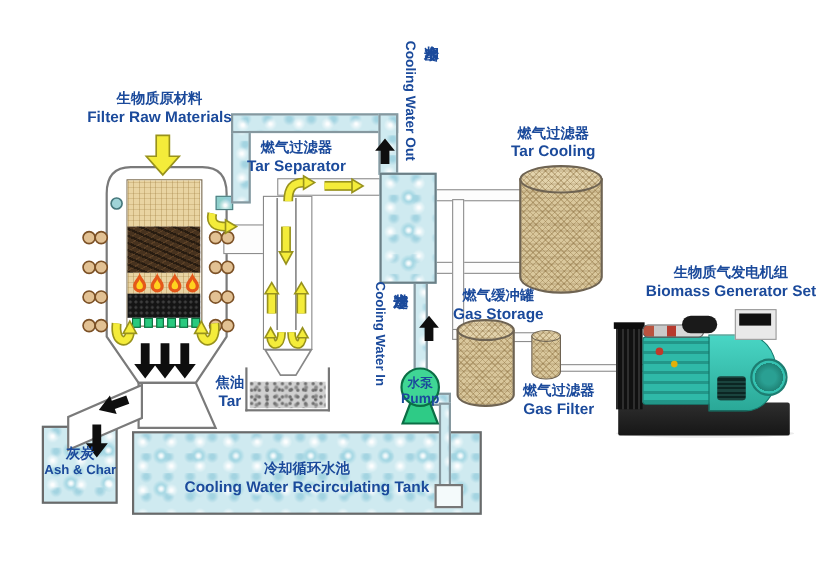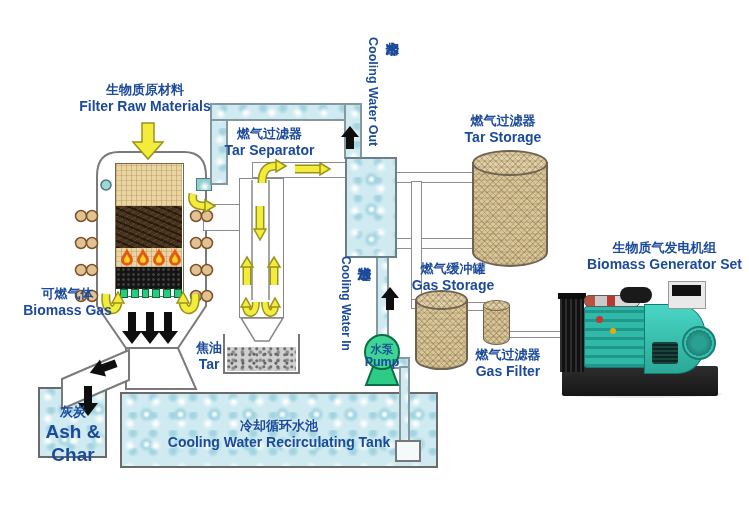--- a/index.html
+++ b/index.html
@@ -260,51 +260,47 @@
   </div>
 
   <div class="abs vlbl z-top" style="left:383px;top:31px;font-size:13.5px">冷却水出</div>
   <div class="abs vlbl z-top" style="left:366px;top:37px;font-size:12.5px">Cooling Water Out</div>
 
   <div class="abs vlbl z-top" style="left:355px;top:256px;font-size:13.5px">冷却水进</div>
   <div class="abs vlbl z-top" style="left:339px;top:256px;font-size:12px">Cooling Water In</div>
 
   <div class="abs lbl z-top" style="left:455px;top:113px;width:96px">
     <div class="zh">燃气过滤器</div>
-    <div class="en">Tar Storage</div>
+    <div class="en">Tar Cooling</div>
   </div>
 
   <div class="abs lbl z-top" style="left:462px;top:347px;width:92px">
     <div class="zh">燃气过滤器</div>
     <div class="en">Gas Filter</div>
   </div>
 
   <div class="abs lbl z-top" style="left:405px;top:261px;width:96px">
     <div class="zh">燃气缓冲罐</div>
     <div class="en">Gas Storage</div>
   </div>
 
   <div class="abs lbl z-top" style="left:572px;top:240px;width:185px">
     <div class="zh">生物质气发电机组</div>
     <div class="en">Biomass Generator Set</div>
   </div>
 
-  <div class="abs lbl z-top" style="left:15px;top:286px;width:105px">
-    <div class="zh">可燃气体</div>
-    <div class="en">Biomass Gas</div>
-  </div>
 
   <div class="abs lbl z-top" style="left:186px;top:340px;width:46px">
     <div class="zh">焦油</div>
     <div class="en">Tar</div>
   </div>
 
   <div class="abs lbl z-top" style="left:34px;top:404px;width:78px">
     <div class="zh">灰炭</div>
-    <div class="en" style="font-size:19px">Ash &amp; Char</div>
+    <div class="en" style="font-size:12px">Ash &amp; Char</div>
   </div>
 
   <div class="abs lbl z-top" style="left:360px;top:343px;width:44px;line-height:1.1">
     <div class="zh" style="font-size:11.5px">水泵</div>
     <div class="en" style="font-size:12.5px">Pump</div>
   </div>
 
   <div class="abs lbl z-top" style="left:122px;top:418px;width:314px">
     <div class="zh">冷却循环水池</div>
     <div class="en">Cooling Water Recirculating Tank</div>

